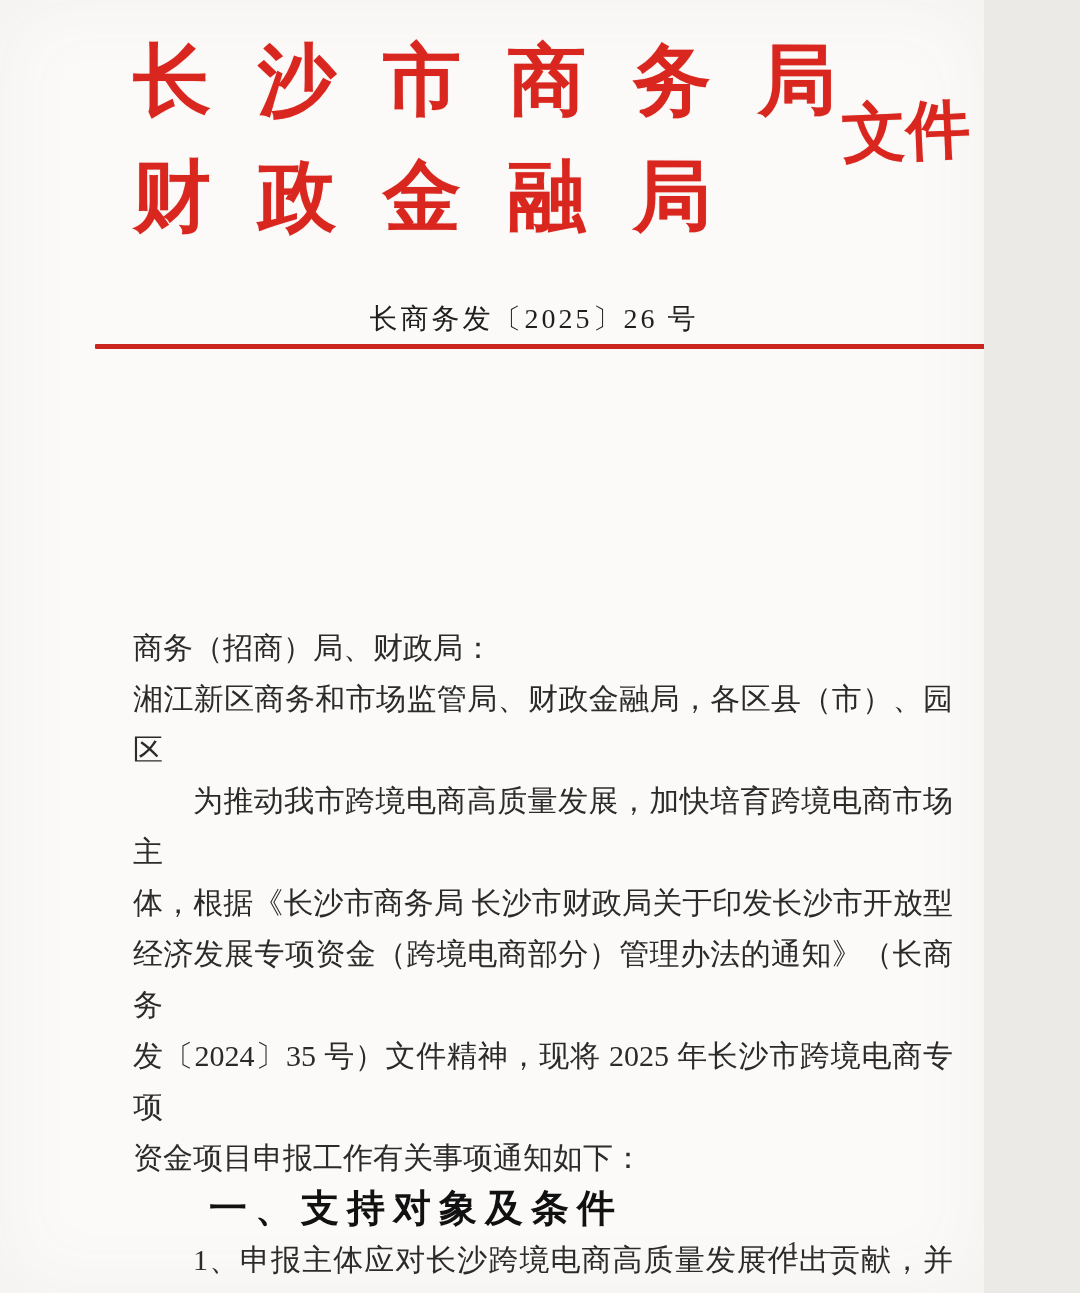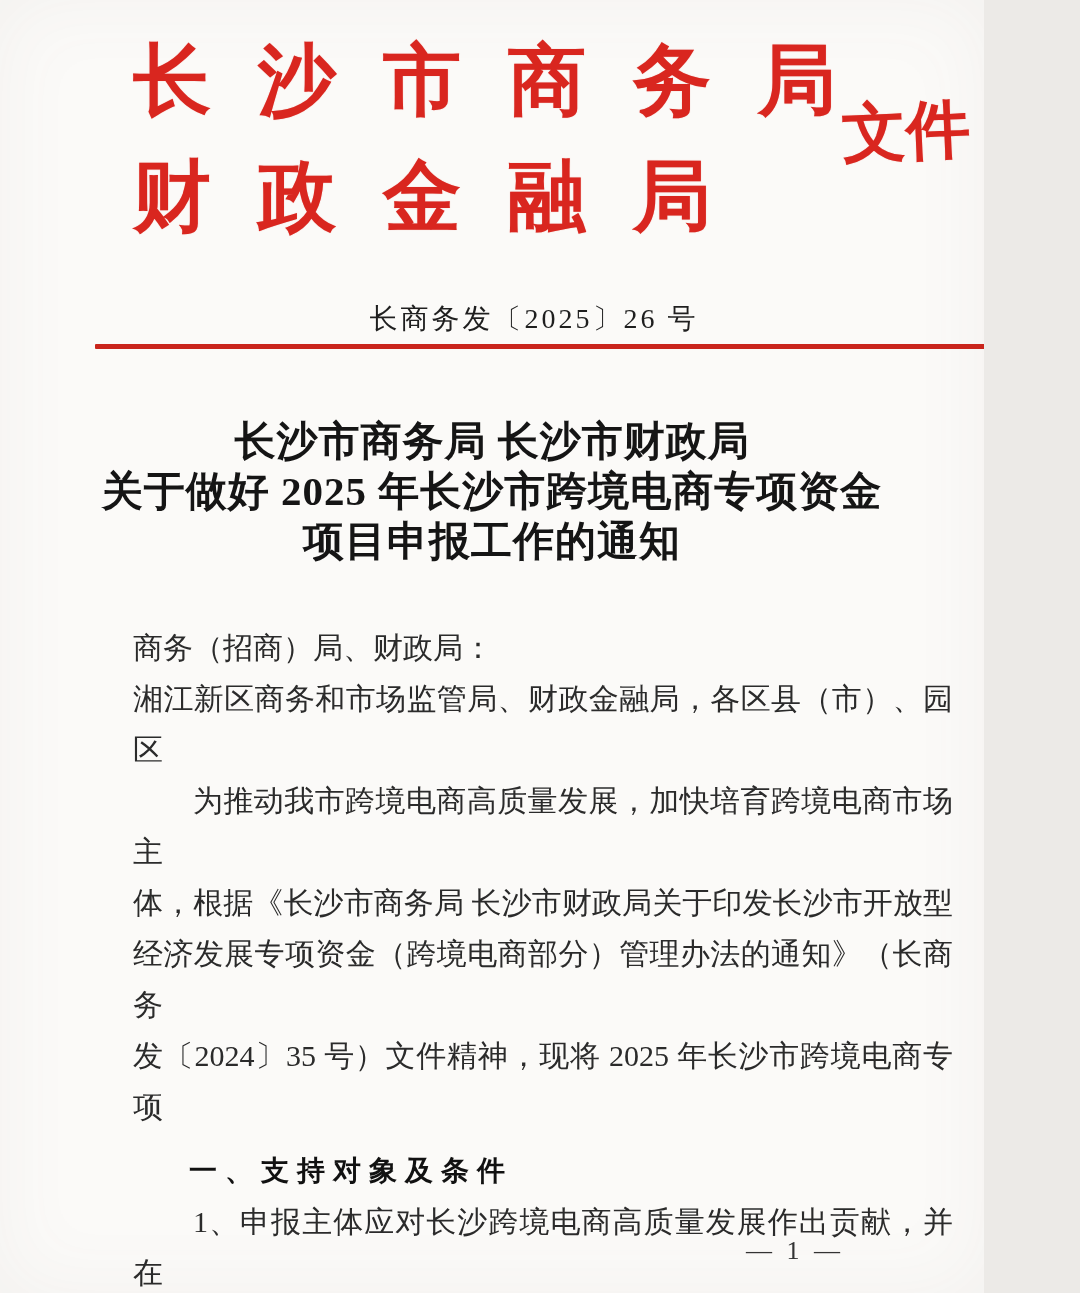--- a/index.html
+++ b/index.html
@@ -79,24 +79,23 @@
   .body-line{white-space:nowrap;}
   .body-line.fill{
     white-space:normal;
     text-align:justify;
     text-align-last:justify;
   }
   .body-line.indent{text-indent:2em;}
   .body-line.heading{
     font-family:Liberation Serif, serif;
     font-weight:bold;
-    font-size:28px;
+    font-size:38px;
     letter-spacing:8px;
     color:#111;
-    margin-top:13px;
   }
   .page-number{
     position:absolute;
     top:1236px;right:140px;
     font-size:26px;
     letter-spacing:4px;
     color:#333;
   }
 </style>
 </head>
@@ -107,33 +106,29 @@
   <div class="agency-line l1">长沙市商务局</div>
 
   <div class="agency-line l2">财政金融局</div>
 
   <div class="stamp">文件</div>
 
   <div class="doc-number">长商务发〔2025〕26 号</div>
 
   <div class="red-divider"></div>
 
-  <div class="doc-title">
-    <div>长沙市商务局 长沙市财政局</div>
-    <div>关于做好 2025 年长沙市跨境电商专项资金</div>
-    <div>项目申报工作的通知</div>
-  </div>
 
   <div class="doc-body">
 
   <div class="body-line">商务（招商）局、财政局：</div>
       <div class="body-line fill">湘江新区商务和市场监管局、财政金融局，各区县（市）、园区</div>
       <div class="body-line indent fill">为推动我市跨境电商高质量发展，加快培育跨境电商市场主</div>
       <div class="body-line fill">体，根据《长沙市商务局 长沙市财政局关于印发长沙市开放型</div>
       <div class="body-line fill">经济发展专项资金（跨境电商部分）管理办法的通知》（长商务</div>
       <div class="body-line fill">发〔2024〕35 号）文件精神，现将 2025 年长沙市跨境电商专项</div>
+      <div class="body-line">资金项目申报工作有关事项通知如下：</div>
       <div class="body-line indent heading">一、支持对象及条件</div>
       <div class="body-line indent fill">1、申报主体应对长沙跨境电商高质量发展作出贡献，并在</div>
     </div>
 
   <div class="page-number">— 1 —</div>
 
 </div>
 
 </body></html>

